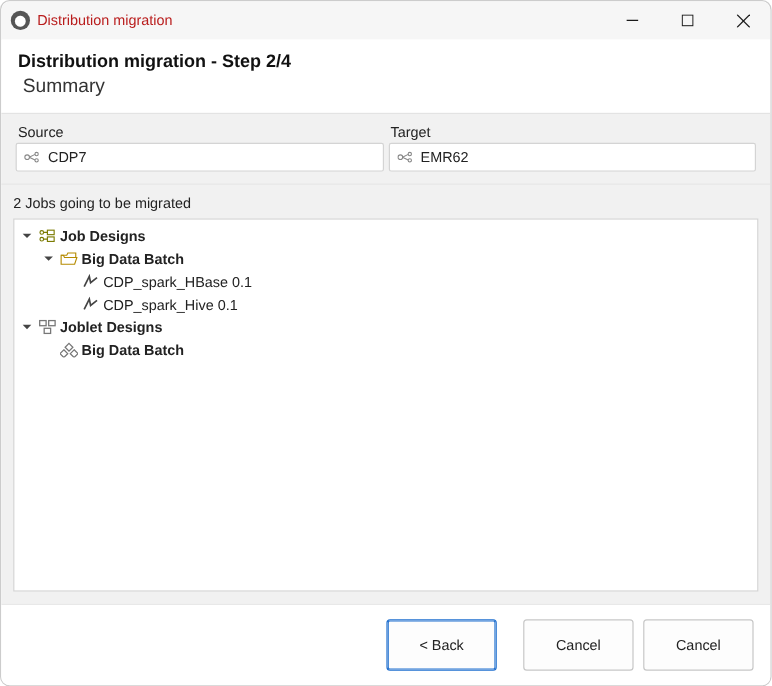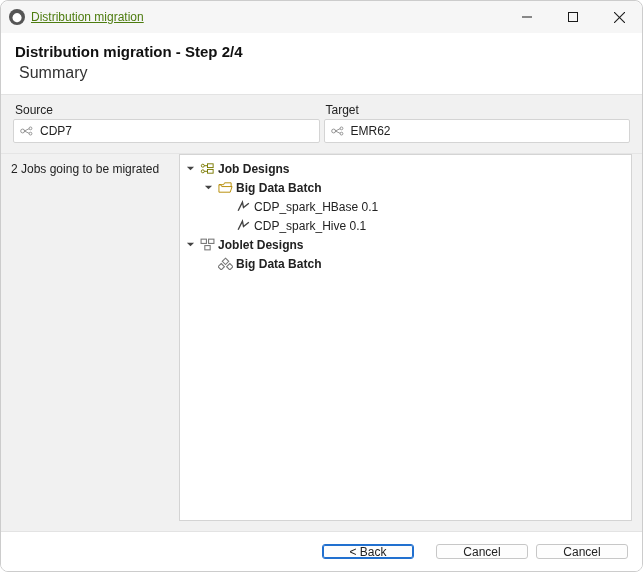--- a/index.html
+++ b/index.html
@@ -28,21 +28,21 @@
     border-top-right-radius: 8px;
   }
   .titlebar .app-icon {
     width: 16px; height: 16px;
     border-radius: 50%;
     background: #555;
     display: flex; align-items: center; justify-content: center;
     margin-right: 6px;
   }
   .titlebar .app-icon span { color: #fff; font-size: 9px; line-height: 1; }
-  .titlebar .title { flex: 0 0 auto; color: #4d7c0f; text-decoration: underline; }
+  .titlebar .title { flex: 0 0 auto; color: #b91c1c; }
   .titlebar .spacer { flex: 1; }
   .titlebar .winbtn {
     width: 46px; height: 32px;
     display: flex; align-items: center; justify-content: center;
     cursor: default;
   }
   .titlebar .winbtn svg { width: 10px; height: 10px; stroke: #1a1a1a; stroke-width: 1; fill: none; }
   .titlebar .winbtn.close svg { width: 11px; height: 11px; }
 
   
@@ -74,20 +74,21 @@
     padding: 0 6px;
     gap: 6px;
     color: #222;
   }
   .st-field svg { width: 14px; height: 12px; flex: 0 0 auto; }
 
   
   .body-area {
     flex: 1;
     display: flex;
+    flex-direction: column;
     background: #f1f1f1;
     min-height: 0;
   }
   .summary-line { padding: 8px 10px 6px 10px; color: #222; }
   .tree-wrap {
     flex: 1;
     background: #fff;
     border: 1px solid #d4d4d4;
     margin: 0 10px 10px 10px;
     overflow: auto;
@@ -113,21 +114,21 @@
   .footer {
     border-top: 1px solid #e3e3e3;
     padding: 12px 14px;
     display: flex;
     justify-content: flex-end;
     gap: 8px;
     background: #fff;
   }
   .btn {
     min-width: 92px;
-    height: 15px;
+    height: 43px;
     border: 1px solid #c7c7c7;
     background: #fdfdfd;
     border-radius: 3px;
     font-size: 12px;
     color: #222;
     cursor: default;
     padding: 0 10px;
   }
   .btn.focus { border-color: #2170cf; box-shadow: inset 0 0 0 1px #2170cf; }
   .btn.disabled { color: #9a9a9a; }

